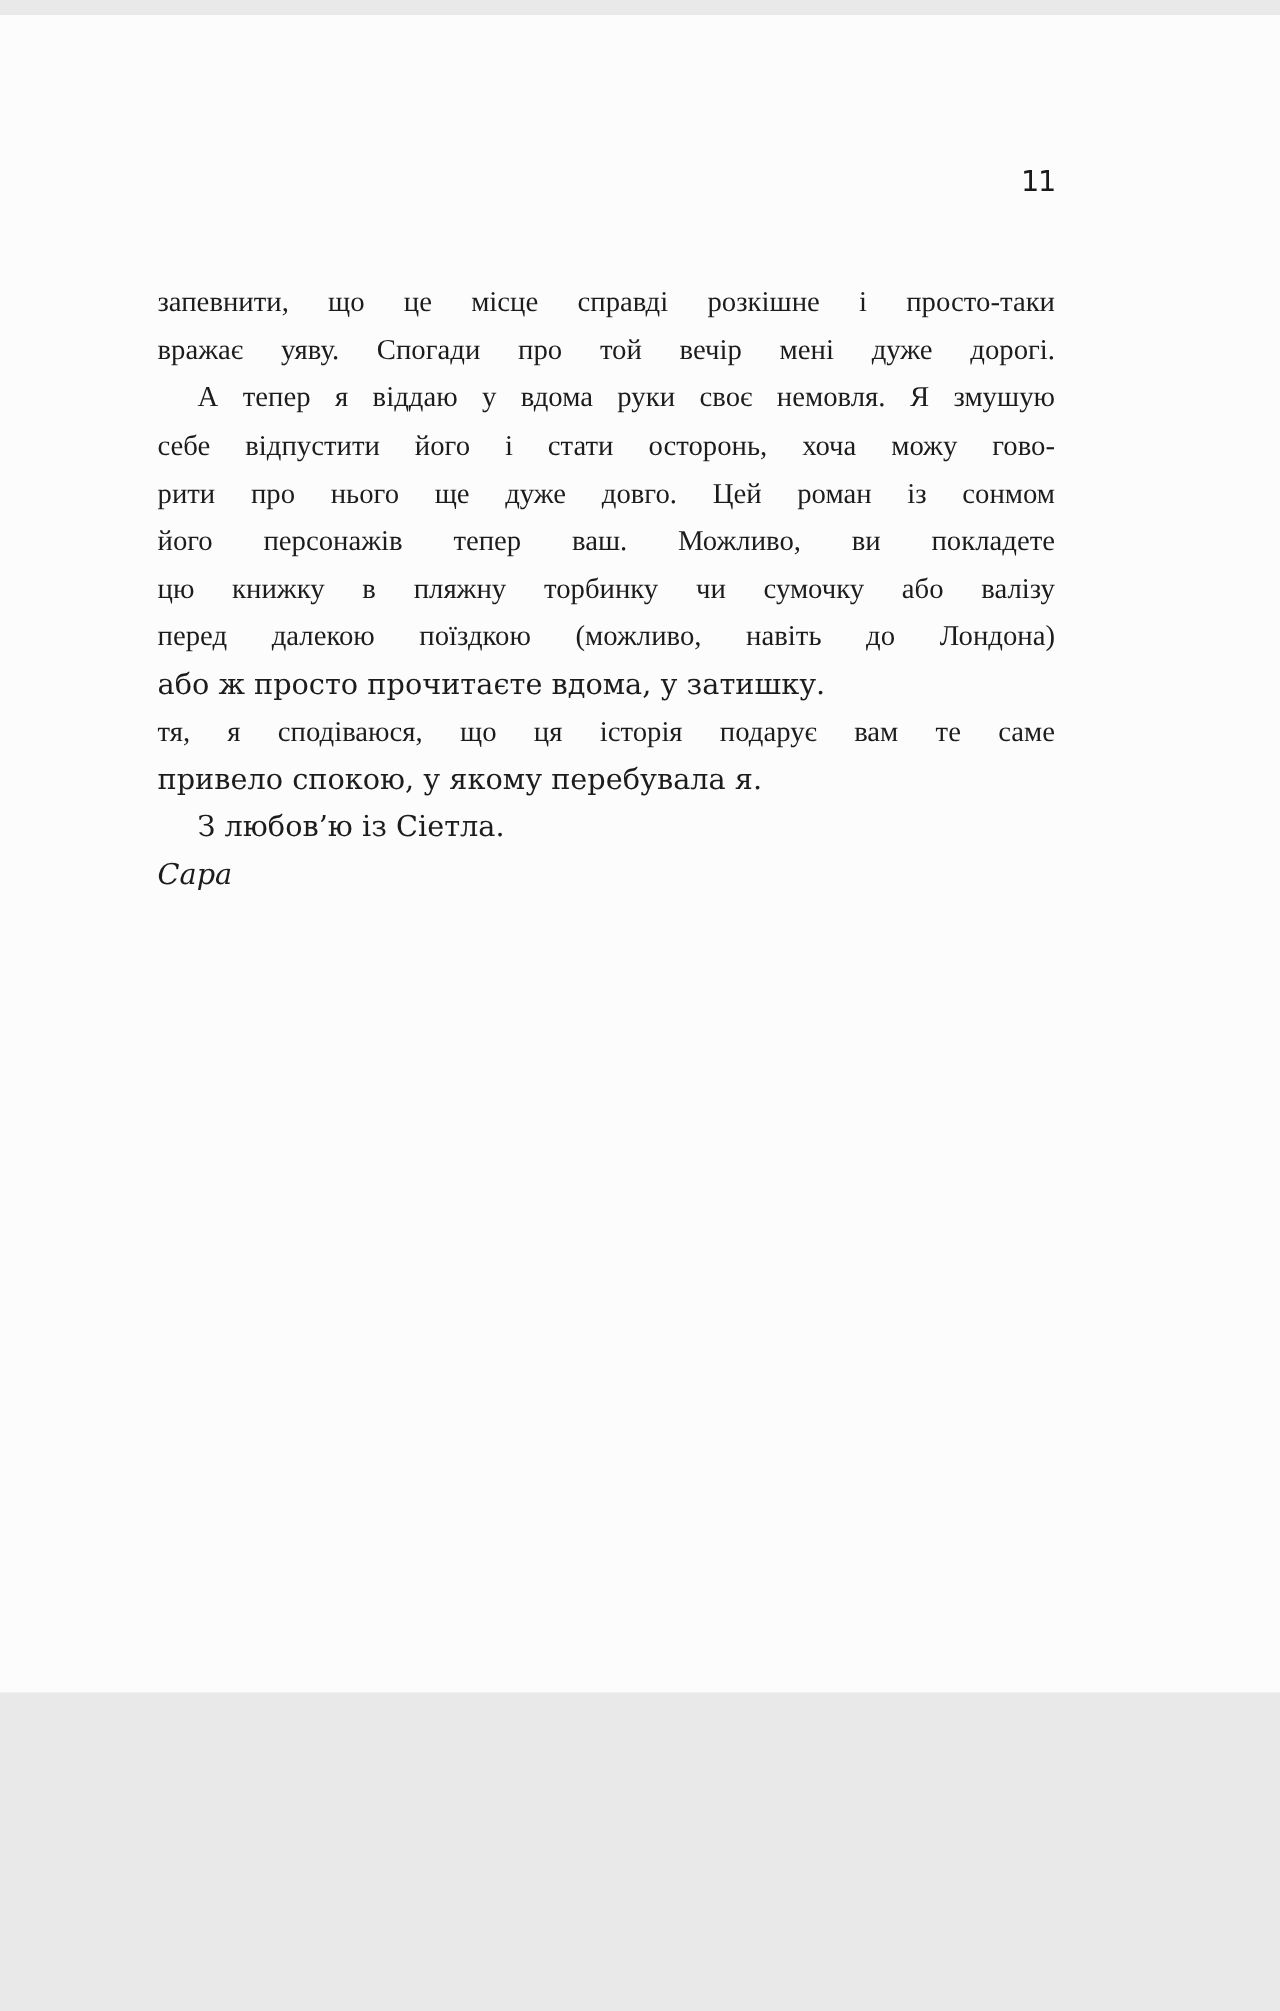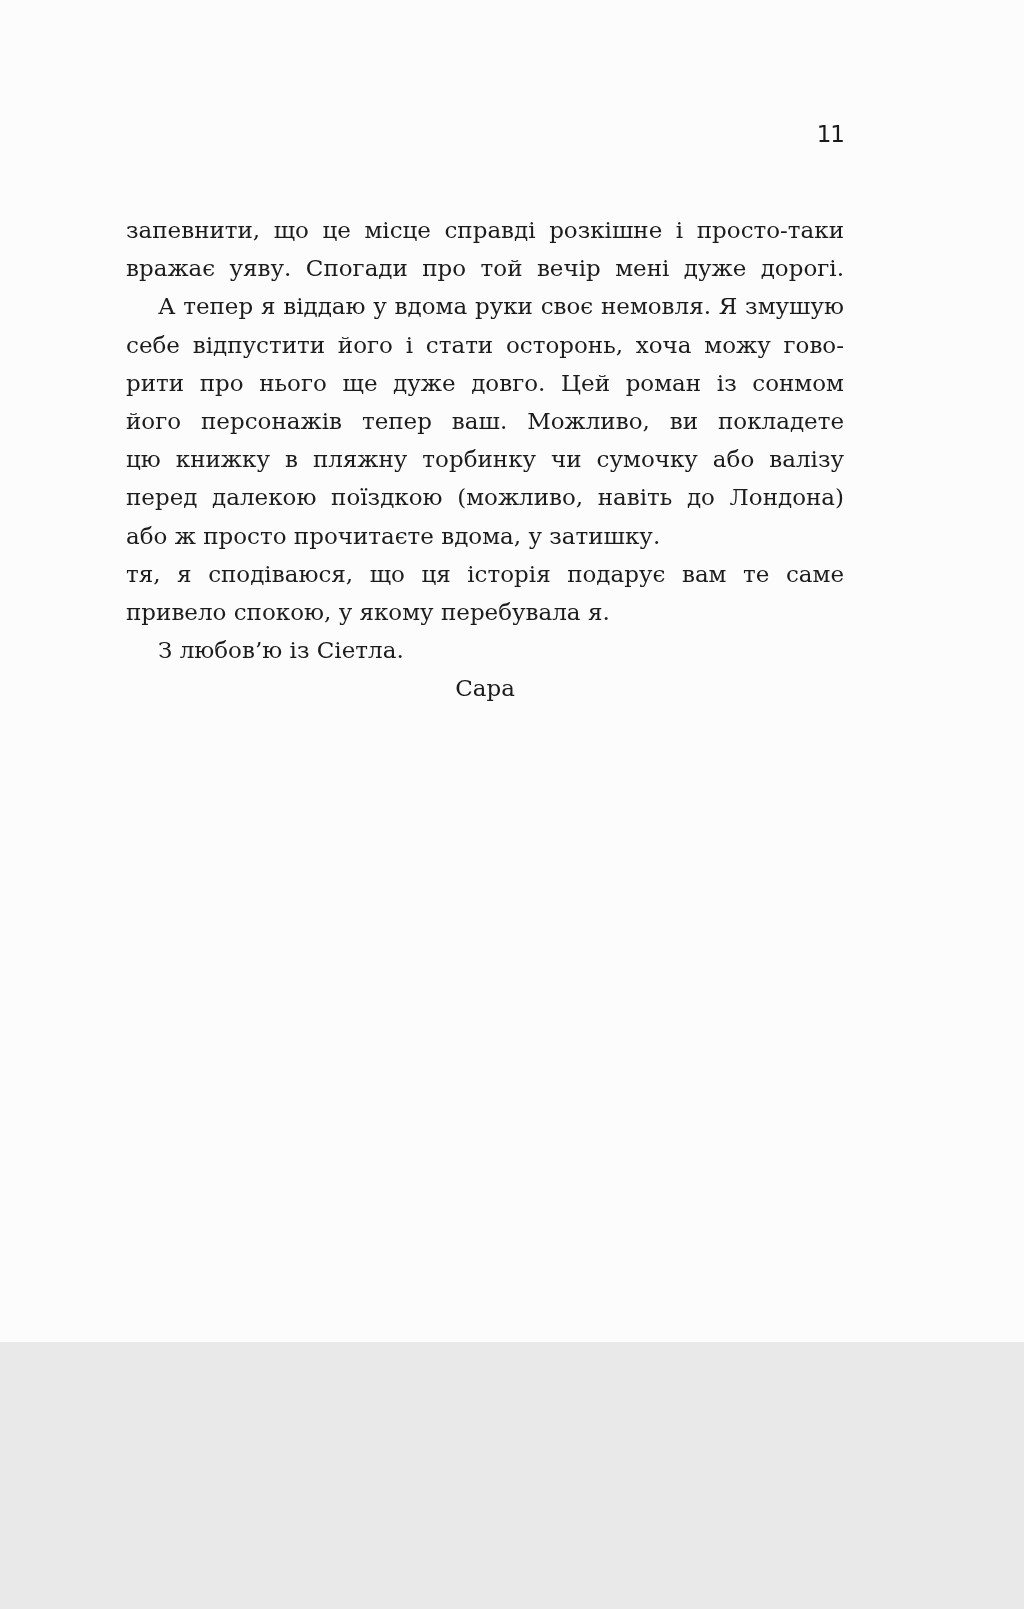--- a/index.html
+++ b/index.html
@@ -5,21 +5,21 @@
   * { margin: 0; padding: 0; box-sizing: border-box; }
 
   html, body {
     background: #e9e9e9;
   }
 
   .page {
     position: relative;
     width: 1024px;
     height: 1342px;
-    margin: 0 auto;
+    margin: 12px auto;
     background: #fcfcfc;
     overflow: hidden;
     font-family: "DejaVu Serif", "Liberation Serif", serif;
     color: #1c1c1c;
   }
 
   .folio {
     position: absolute;
     top: 123px;
     left: 126px;
@@ -42,29 +42,31 @@
   }
 
   .line {
     min-height: 38.2px;
   }
 
   
   .just {
     text-align: justify;
     text-align-last: justify;
+    font-family: Liberation Serif, serif;
   }
 
   
   .indent {
     text-indent: 32px;
   }
 
   .sig {
-    text-align: center;
+    text-align: left;
+    font-style: italic;
   }
 </style>
 </head>
 <body>
 
 <div class="page">
 
   <div class="folio">11</div>
 
   <div class="textblock">

